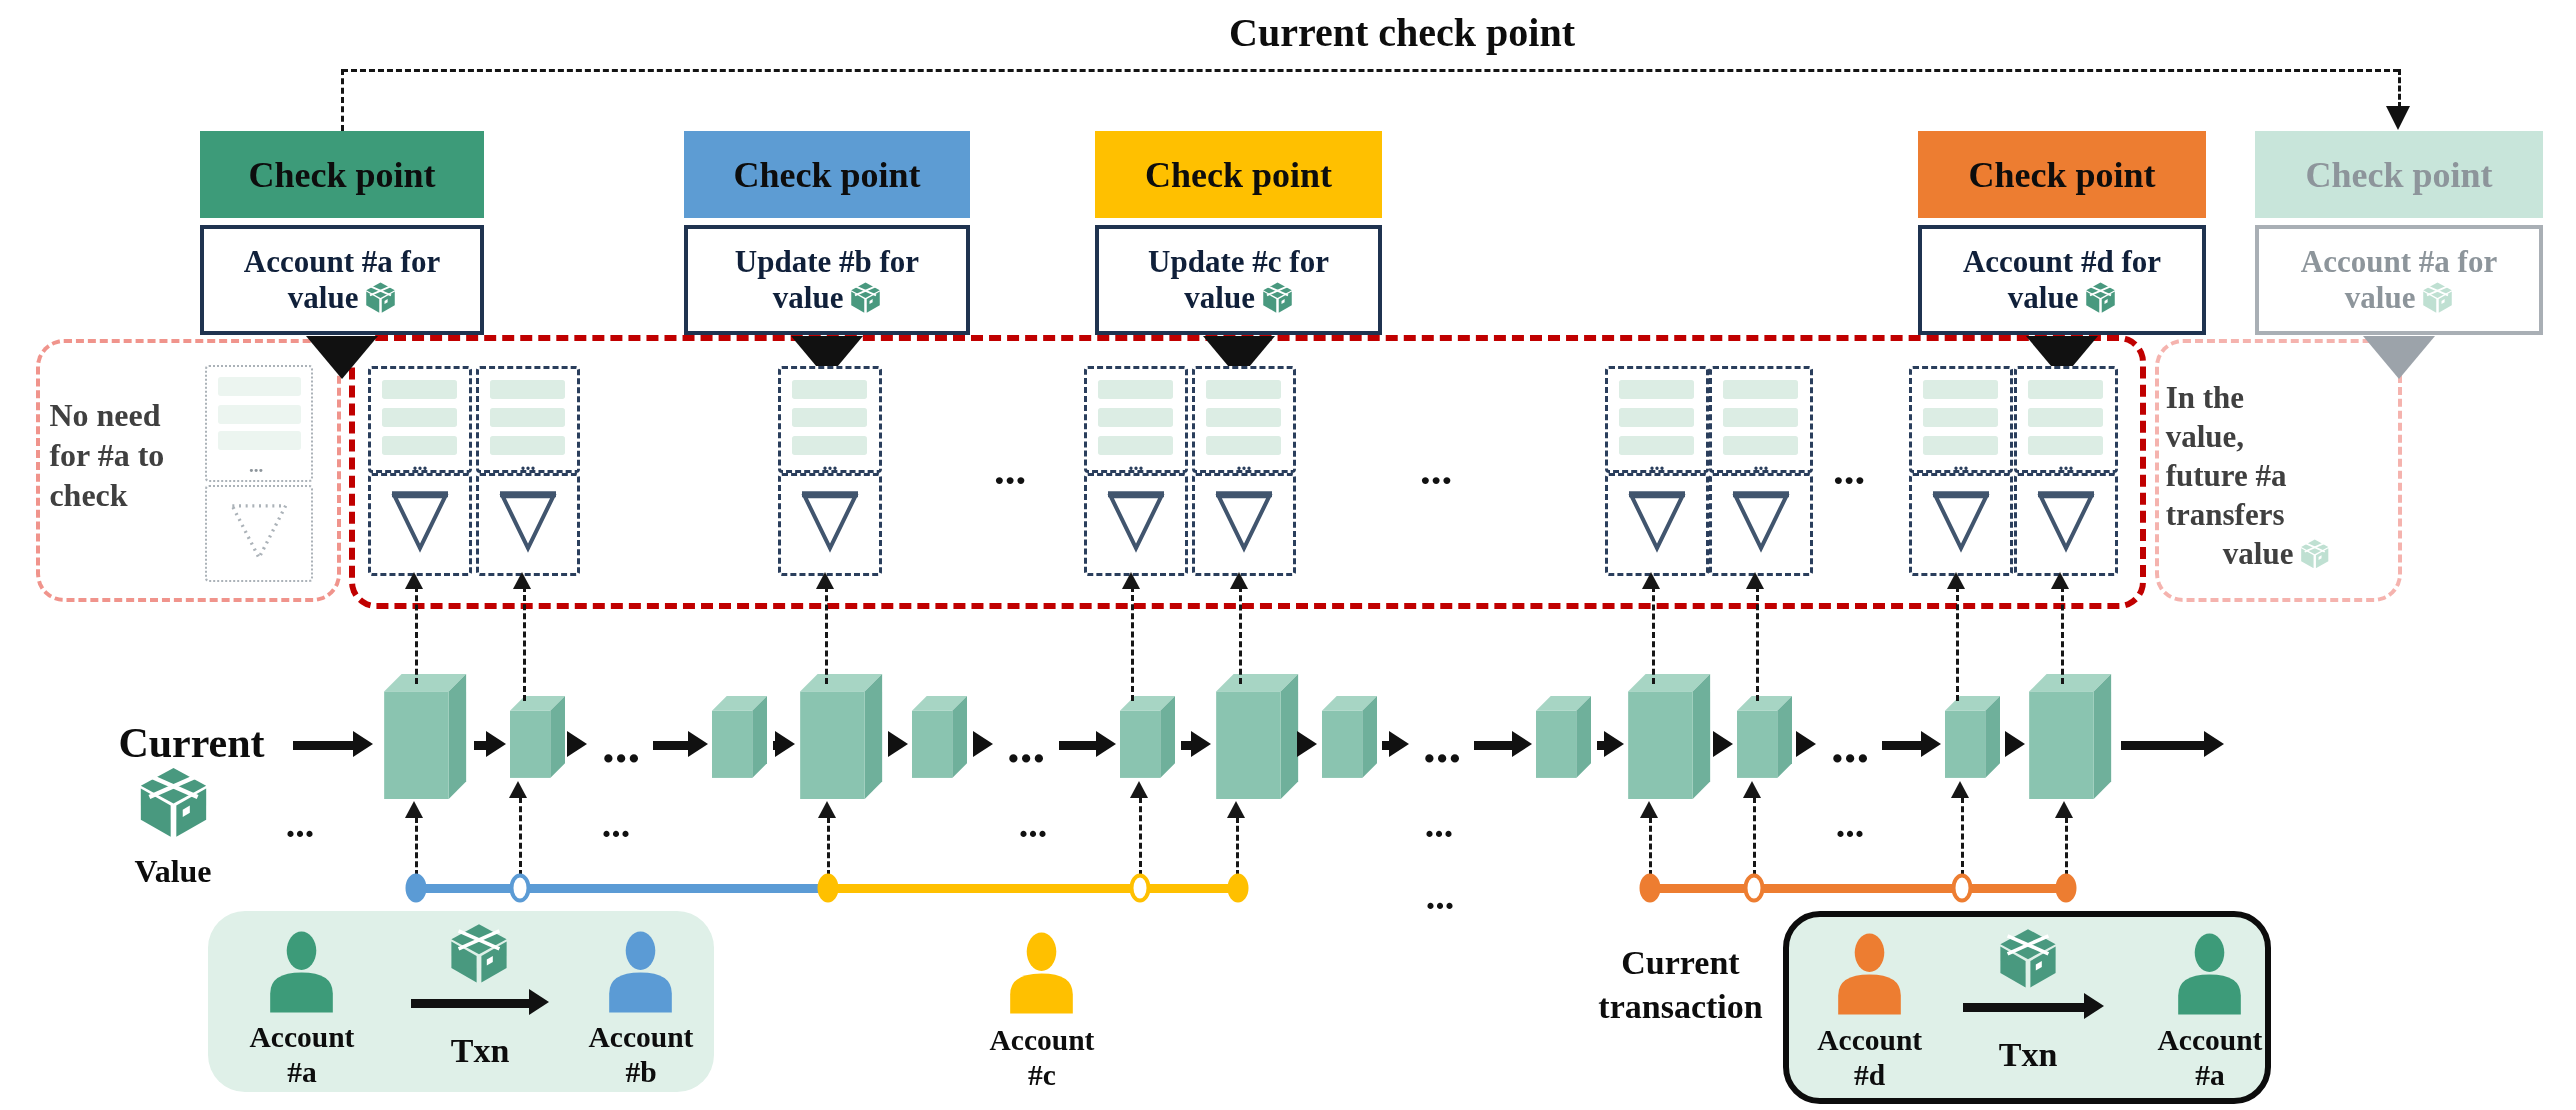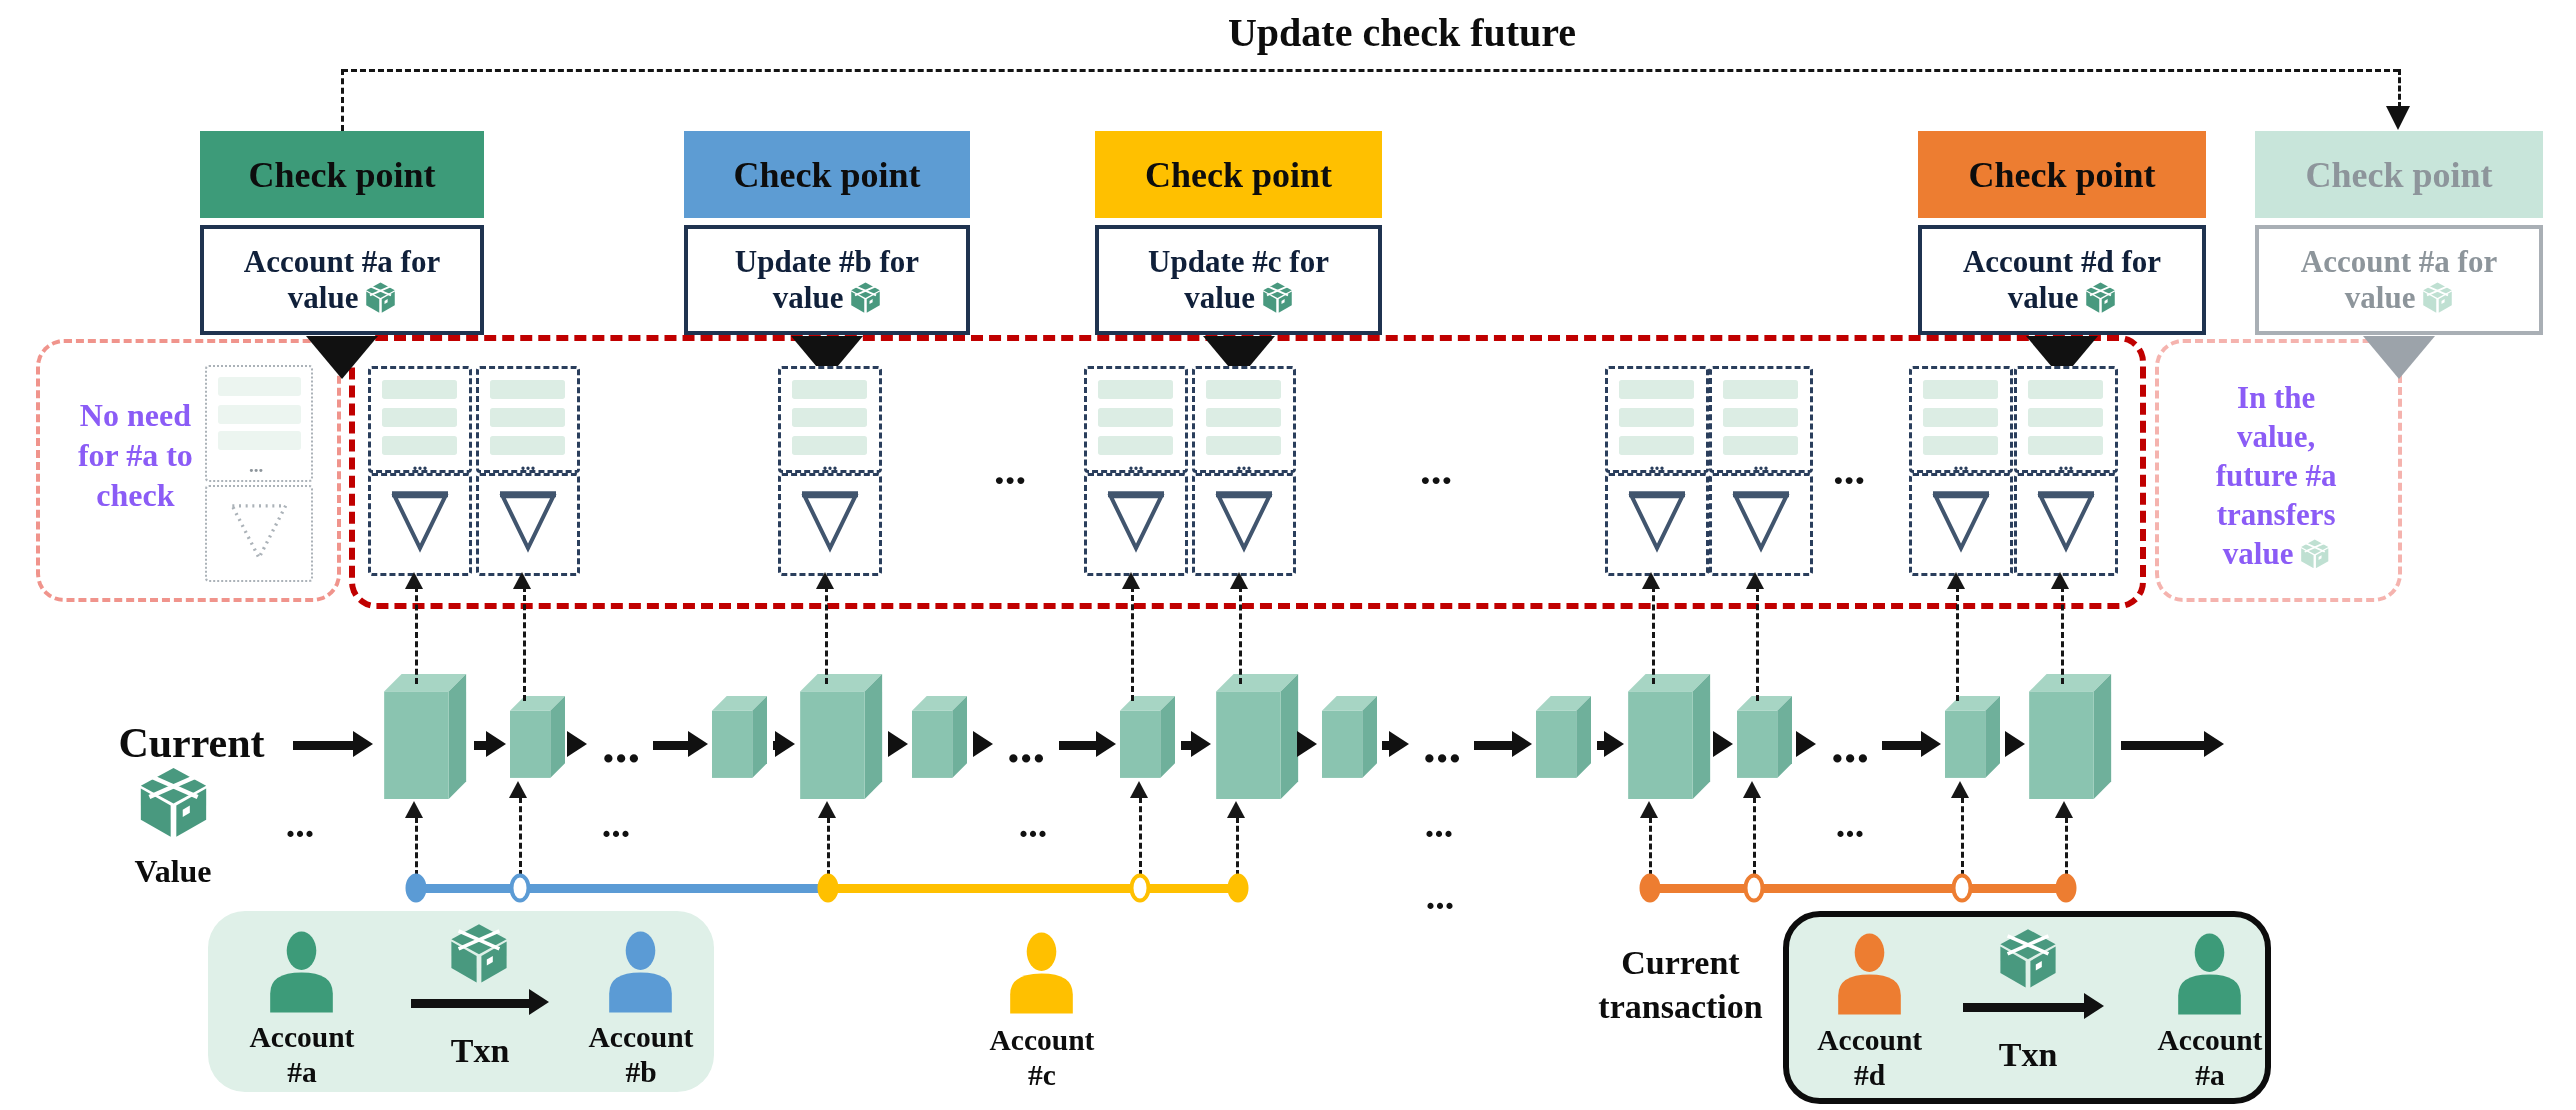--- a/index.html
+++ b/index.html
@@ -15,21 +15,21 @@
   
   .ckpt{display:flex;flex-direction:column;align-items:stretch;}
   .ck-head{height:87px;display:flex;align-items:center;justify-content:center;font-size:36px;color:#0d0d0d;}
   .ck-head.faded{color:#8D959B;}
   .ck-acc{margin-top:6.7px;height:102px;background:#fff;border:4.7px solid #1F3350;display:flex;flex-direction:column;align-items:center;justify-content:center;font-size:31px;color:#10203a;line-height:1.15;}
   .ck-acc.faded{border-color:#A9AFB5;color:#8D959B;}
   .acc-l2{display:flex;align-items:center;gap:6.7px;}
   .ck-tri{margin:1.3px auto 0 auto;width:0;height:0;border-left:36px solid transparent;border-right:36px solid transparent;border-top:43px solid #111;}
   
   .pink-box{border-radius:28px;}
-  .note-text{color:#8b5cf6;font-size:32px;line-height:40px;text-align:center;}
+  .note-text{color:#404040;font-size:32px;line-height:40px;}
   .dotted-box{border:2.7px dotted #ABB2B8;border-radius:4px;}
   .fbar{position:absolute;background:#DCEDE4;opacity:.55;border-radius:2.7px;}
   
   #red-box{border:6px dashed #C00000;border-radius:27px;}
   
   .unit-box{border:3.4px dashed #2A3E5C;border-radius:4px;background:#fff;}
   .bar{position:absolute;background:#DCEDE4;border-radius:2.7px;}
   .dots{color:#111;line-height:0;}
   
   .harrow-shaft{position:absolute;background:#111;height:8.7px;}
@@ -61,21 +61,21 @@
     </symbol>
     <symbol id="person-sym" viewBox="0 0 100 100">
       <ellipse cx="50" cy="25" rx="17" ry="22" fill="currentColor"></ellipse>
       <path d="M14,96 L14,74 Q14,50 50,50 Q86,50 86,74 L86,96 Z" fill="currentColor"></path>
     </symbol>
   </defs>
 </svg>
 
 <div id="fig">
 
-  <div class="abs" id="figure-title">Update check future</div>
+  <div class="abs" id="figure-title">Current check point</div>
   <div class="abs dash-h" style="left:342px;top:69px;width:2057px;"></div>
   <div class="abs dash-v" style="left:341px;top:69px;height:62px;"></div>
   <div class="abs dash-v" style="left:2398px;top:69px;height:39px;"></div>
   <div class="abs head-down" style="left:2386px;top:106px;"></div>
 
   <div class="abs pink-box" style="left:36px;top:339px;width:297px;height:255px;border:4.7px dashed #F0948C;">
     <div class="abs note-text" style="left:9.4px;top:52px;width:172px;">
       <div>No need</div>
       <div>for #a to</div>
       <div>check</div>

